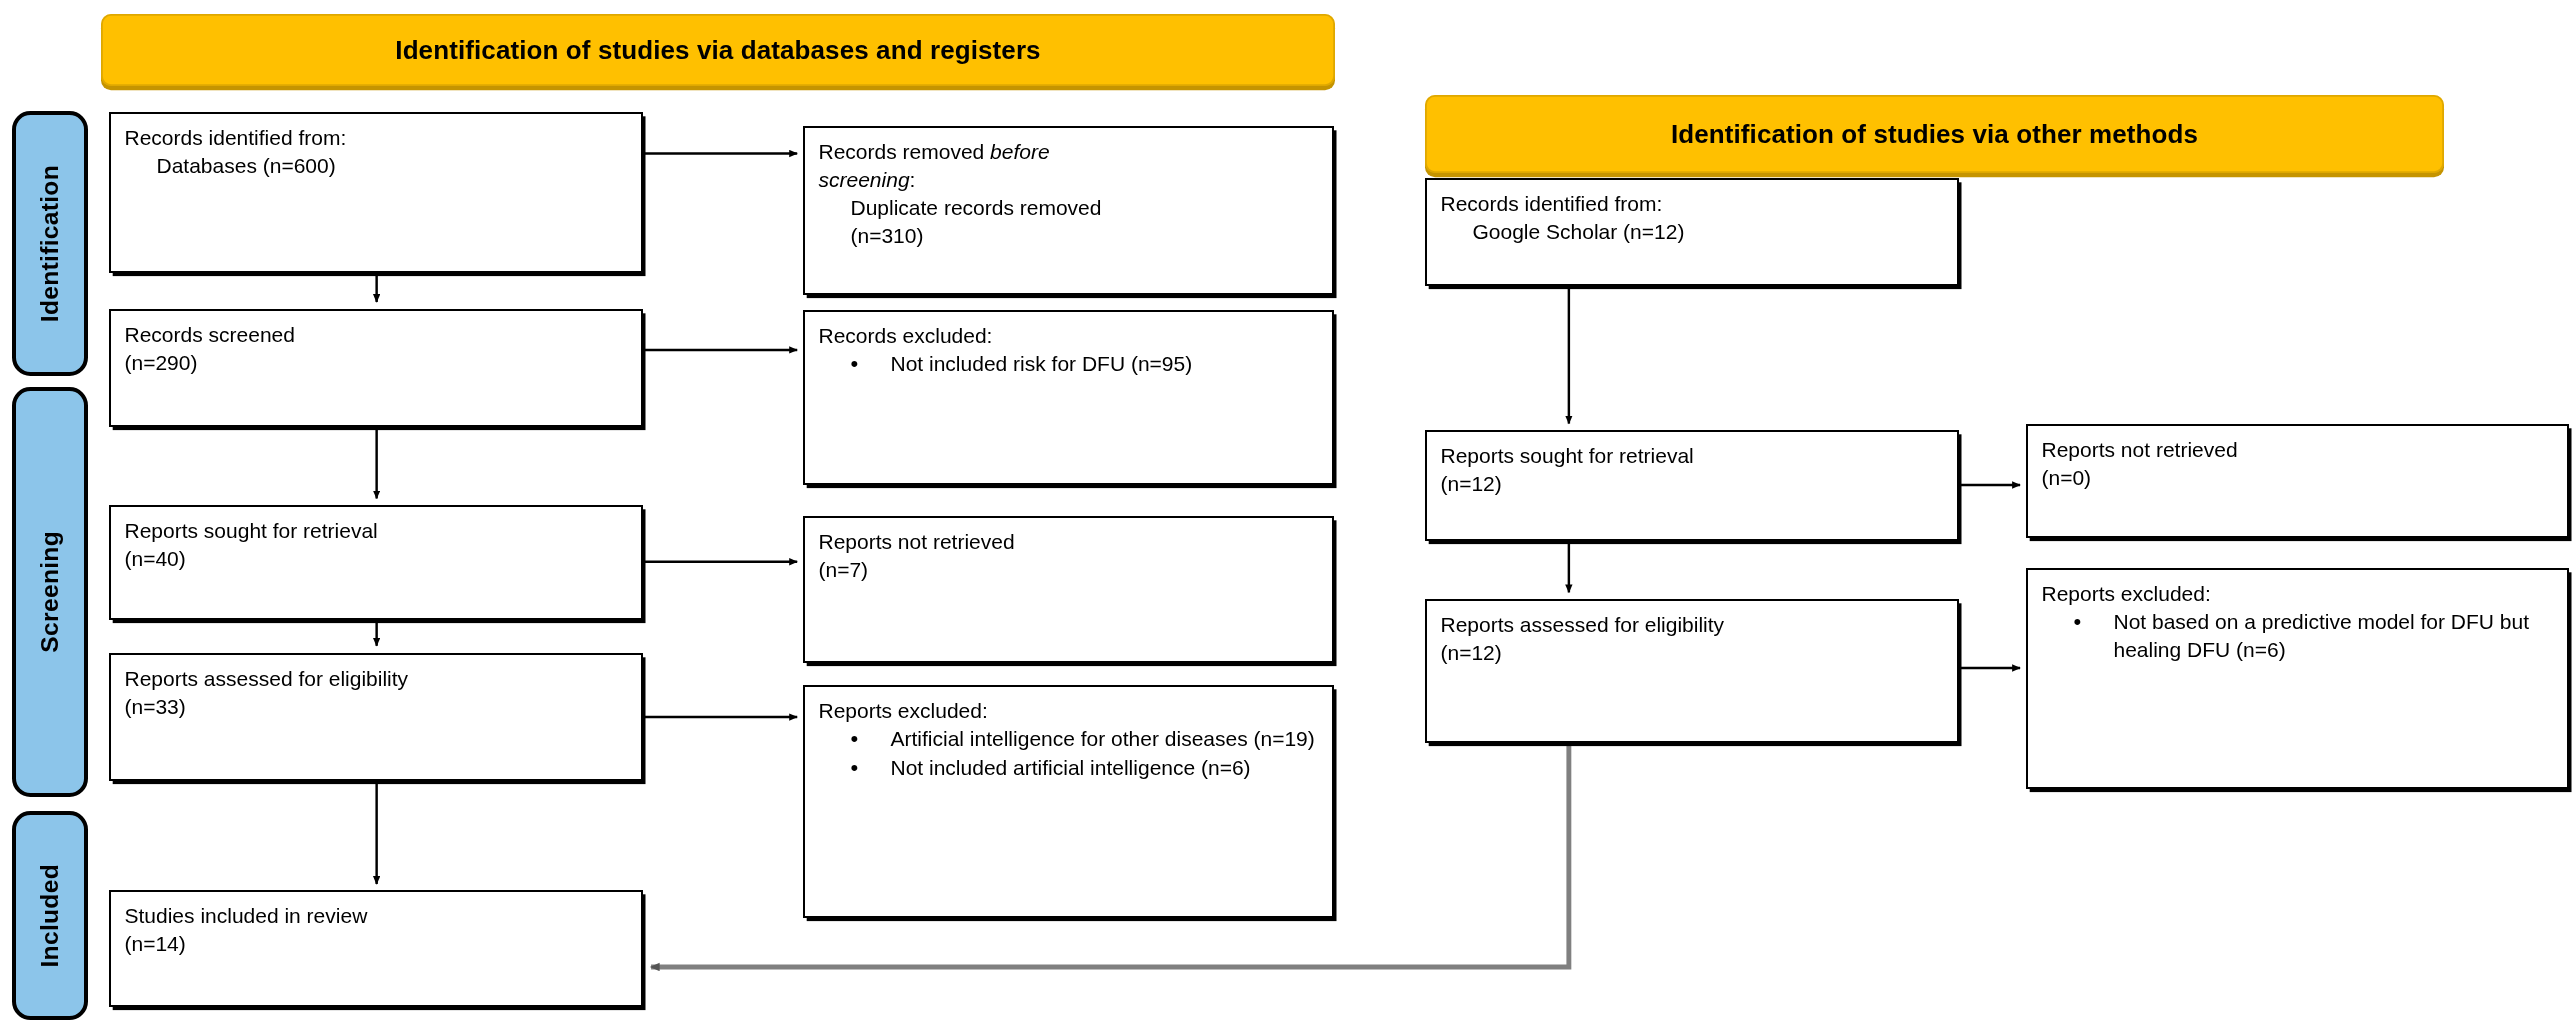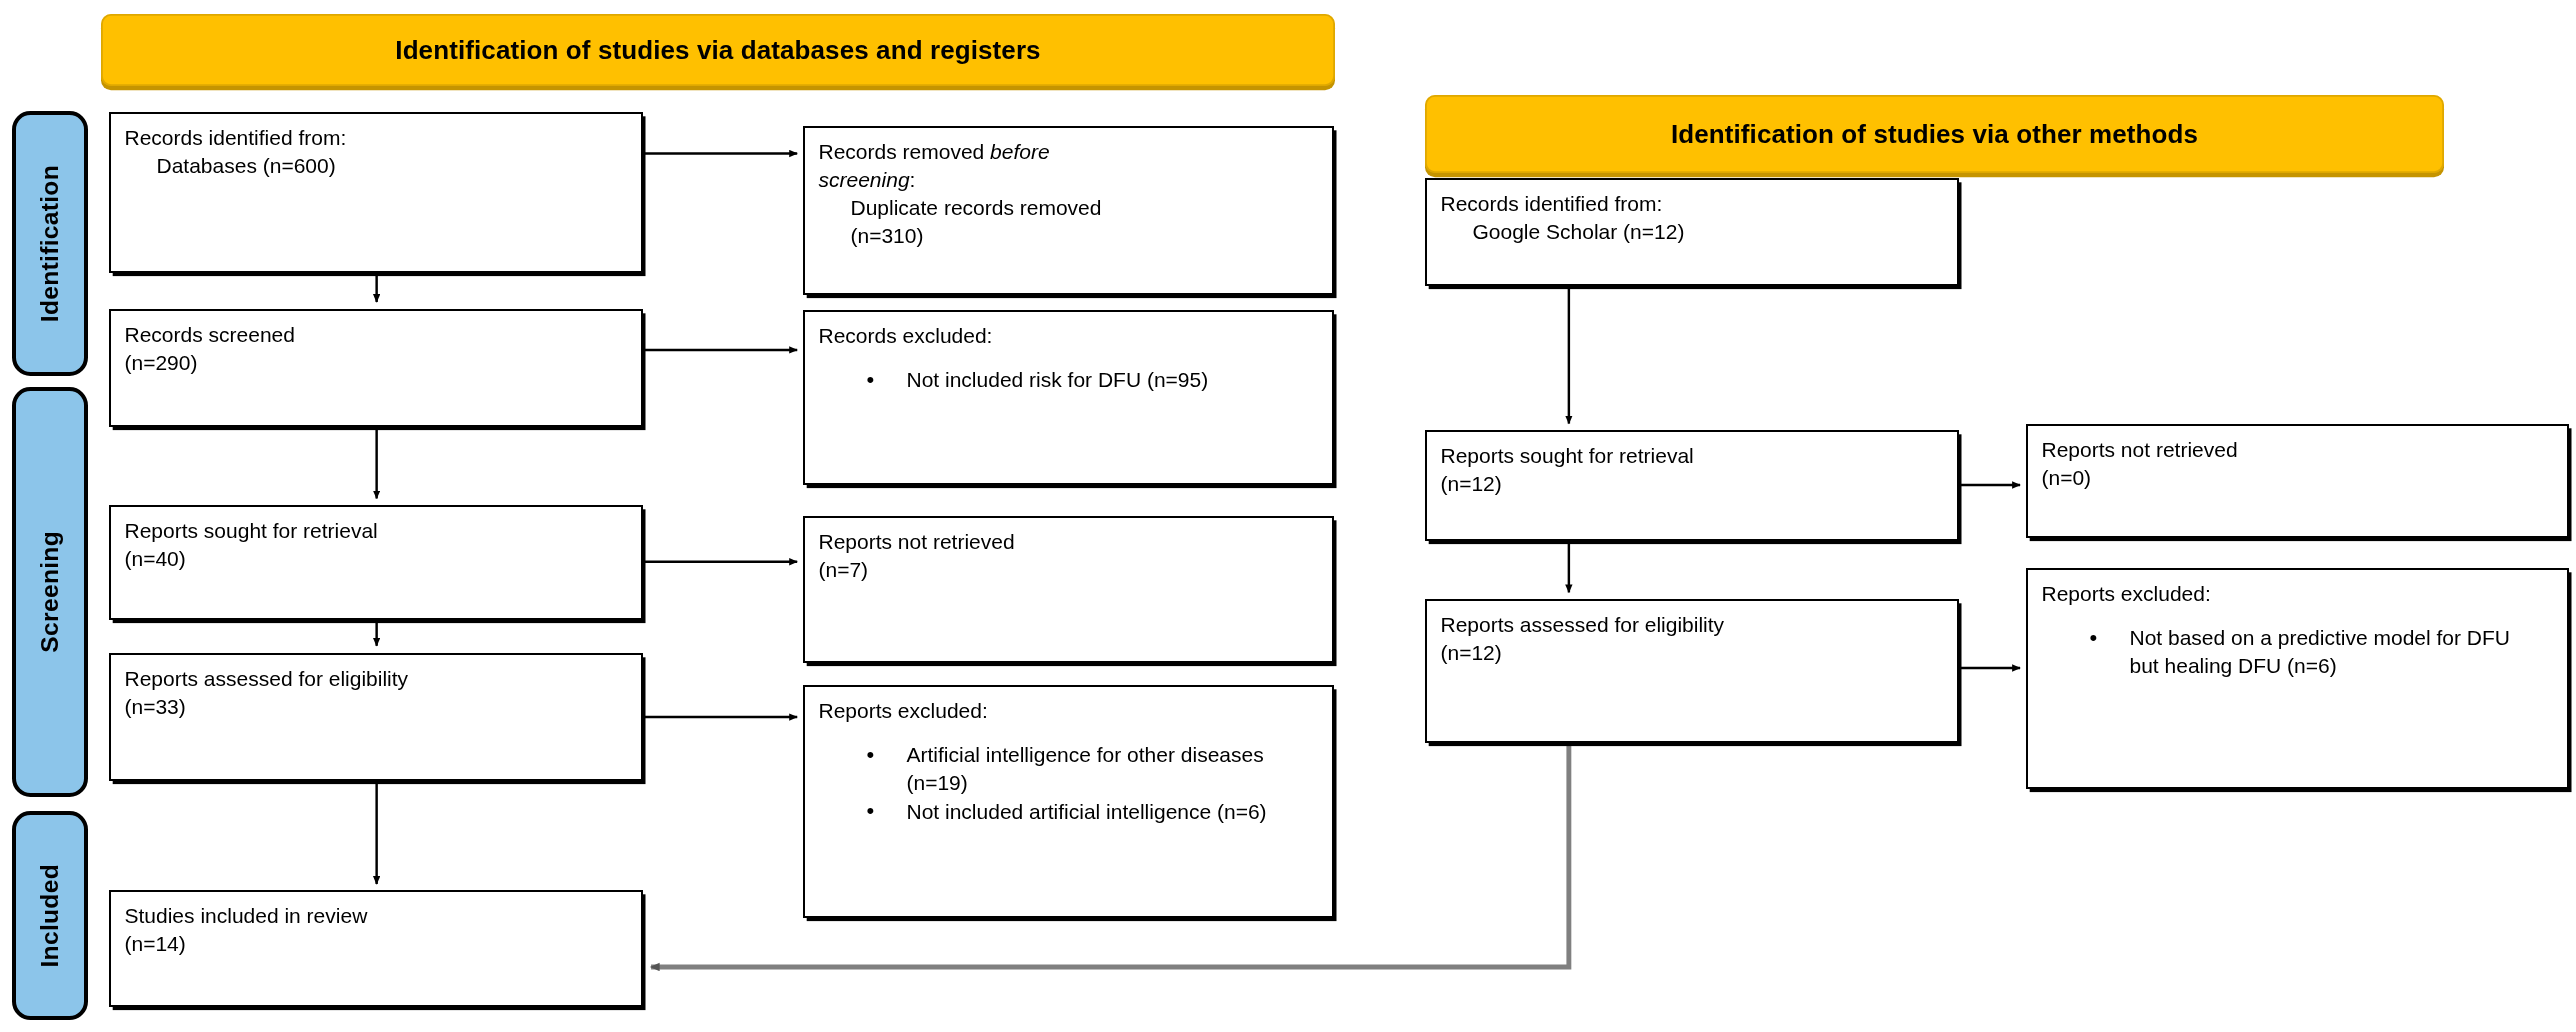--- a/index.html
+++ b/index.html
@@ -55,21 +55,21 @@
     padding:9.8px 12.3px 6.1px 13.5px;
     font-size:21px;
     line-height:1.34;
     color:#000000;
   }
   .node .ln{display:block;white-space:nowrap;}
   .node .ind{display:block;padding-left:32px;}
   .node em{font-style:italic;}
 
   
-  .blist{margin:16px;padding:0;list-style:none;}
+  .blist{margin:0;padding:0;list-style:none;}
   .blist li{
     position:relative;
     padding-left:72px;
     margin:0 0 1.2px 0;
     line-height:1.32;
   }
   .blist li::before{
     content:"\2022";
     position:absolute;
     left:32px;top:-1.2px;

